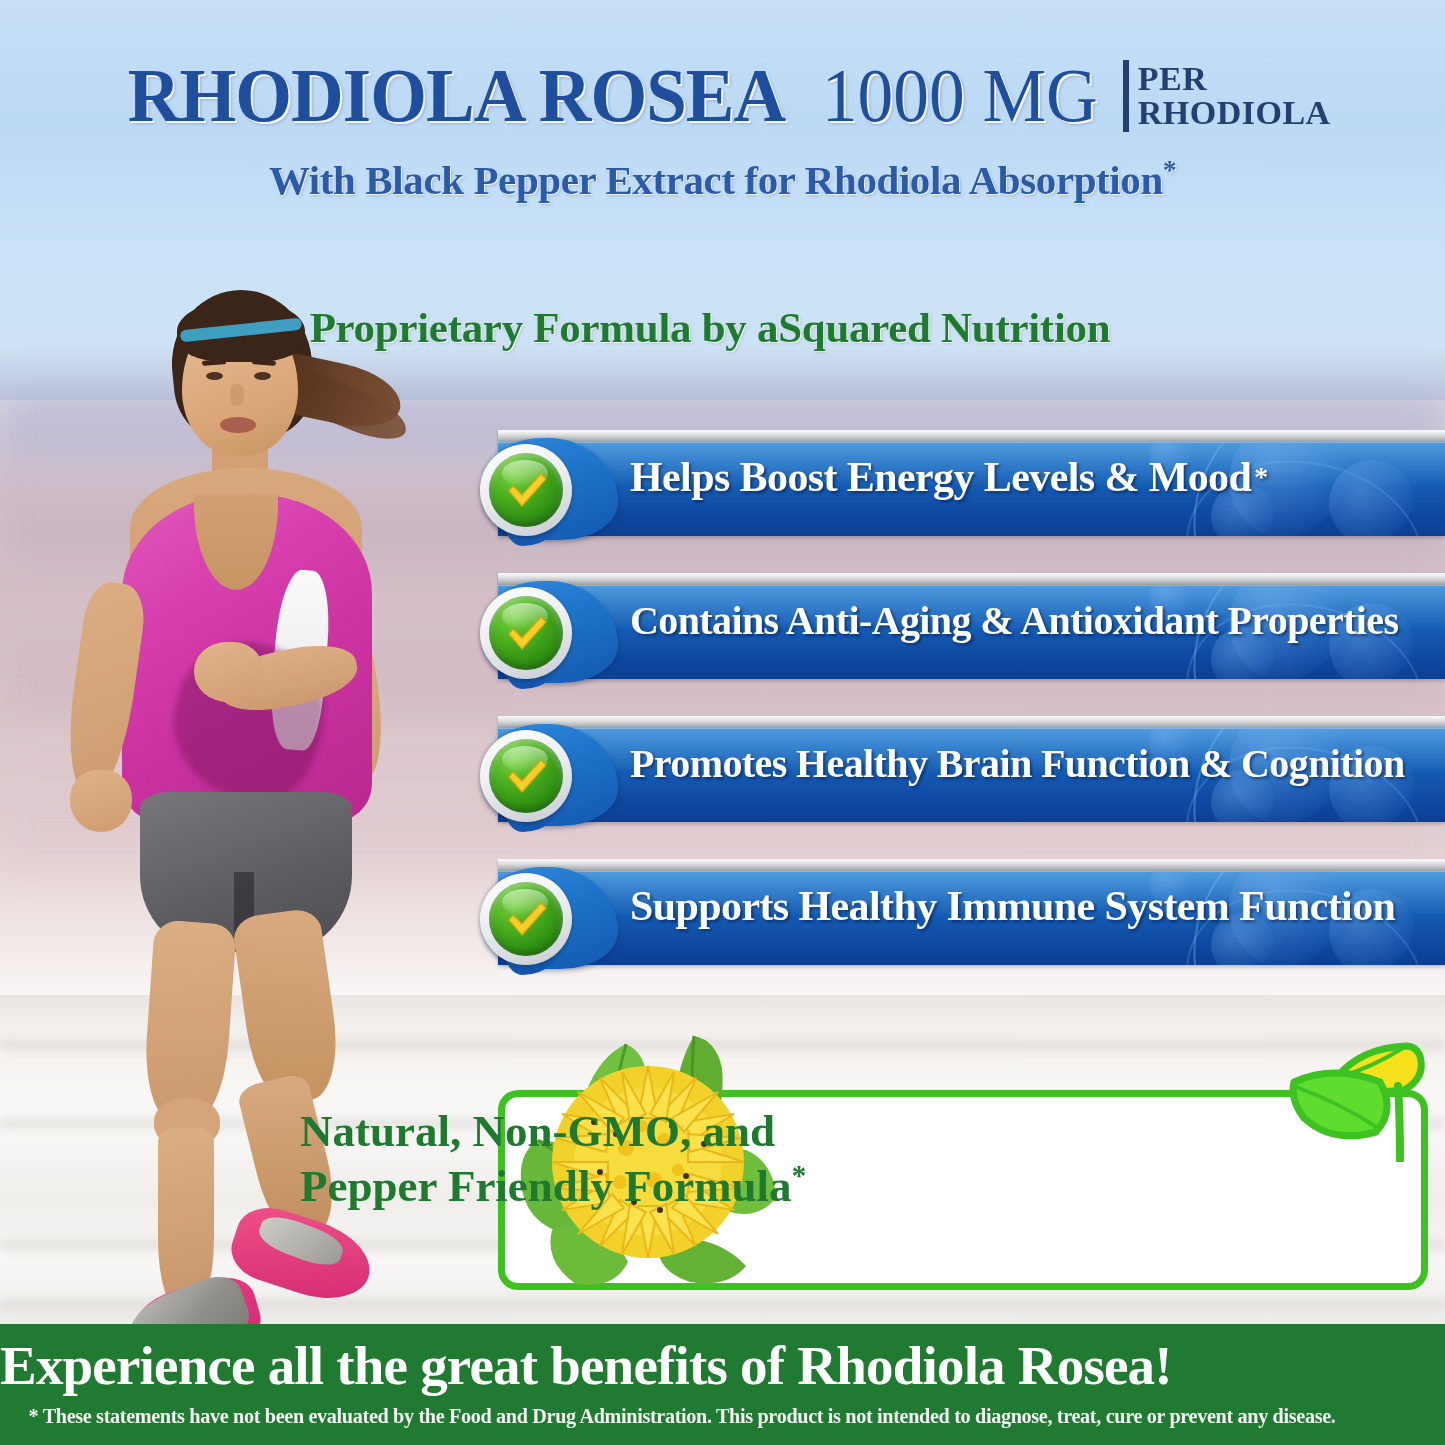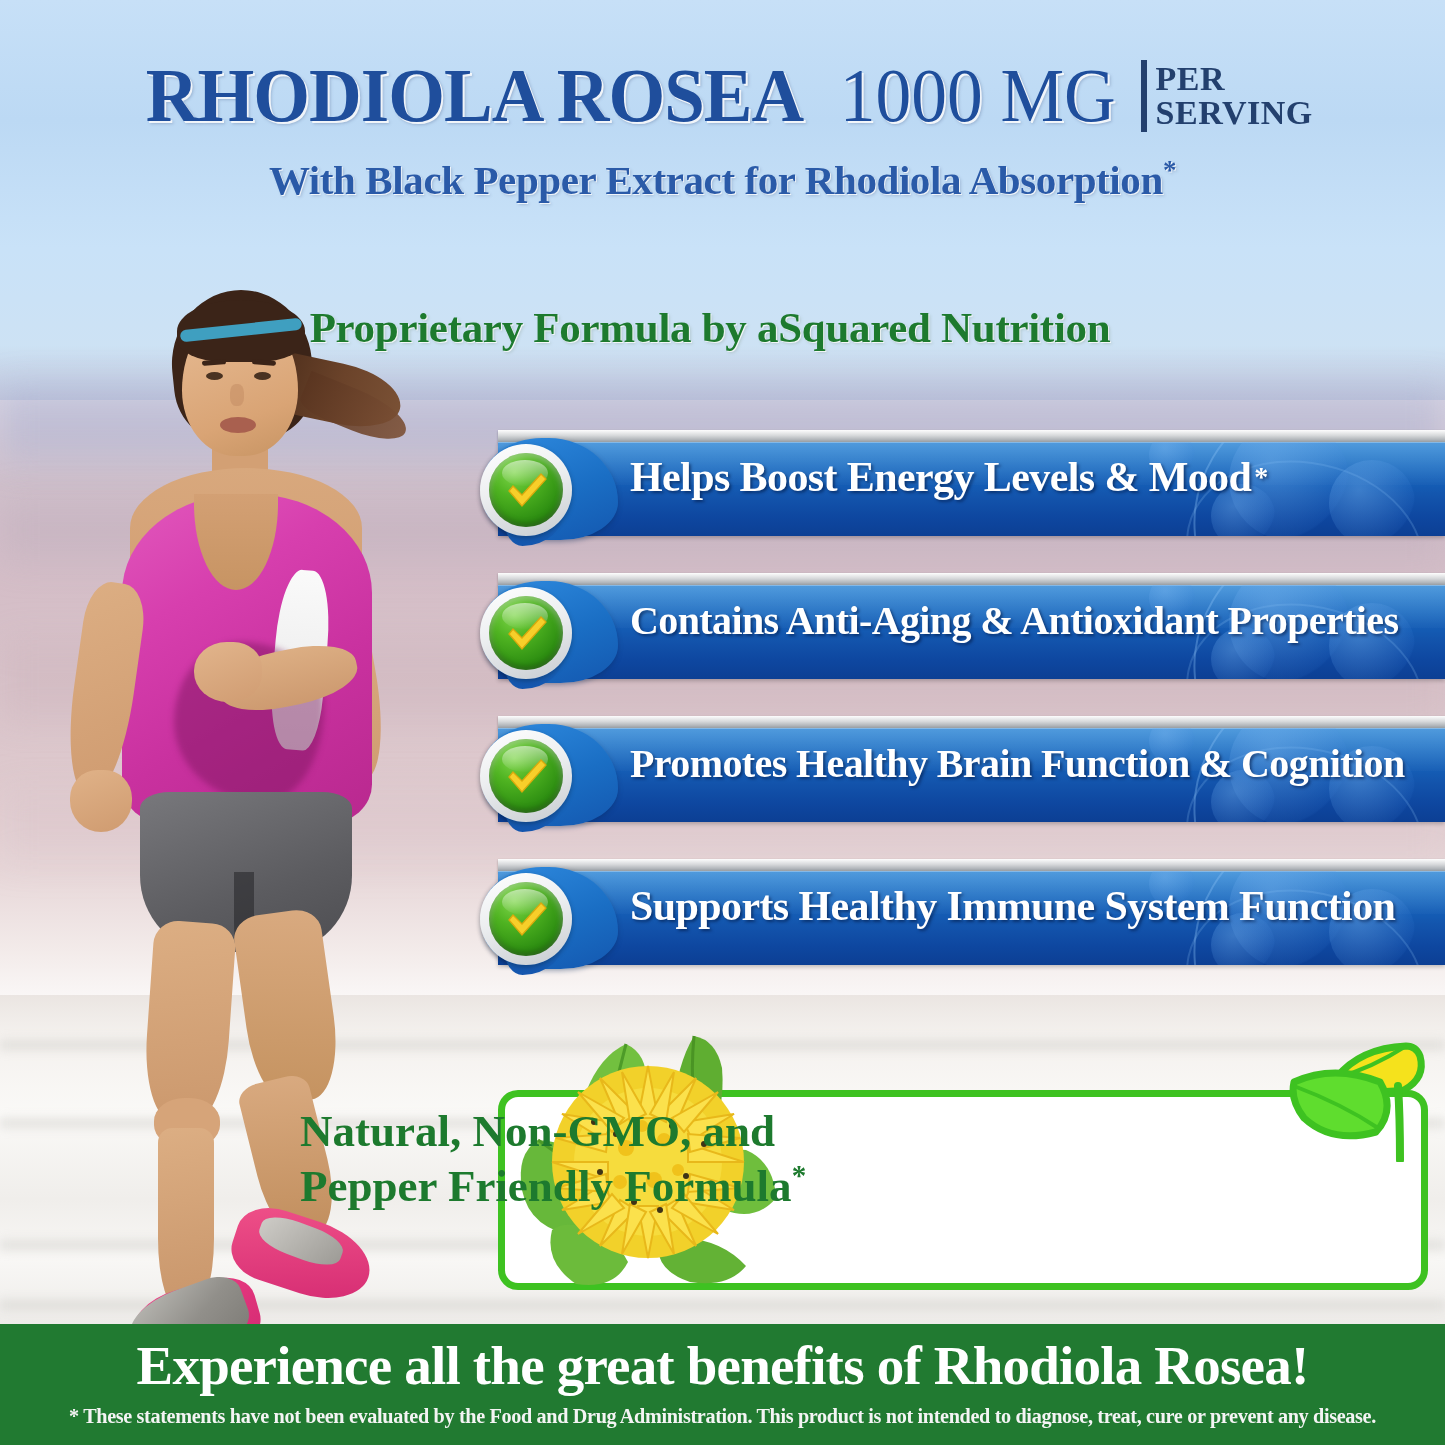--- a/index.html
+++ b/index.html
@@ -347,21 +347,21 @@
     position:absolute; left:1288px; top:1034px;
     width:152px; height:128px;
     z-index:32;
   }
 
   
   .green-bar {
     position:absolute; left:0; top:1324px; width:1445px; height:121px;
     background:#217a31;
     z-index:40;
-    text-align:center;
+    text-align:left;
   }
   .green-head {
     padding-top:10px;
     font-size:55px; font-weight:bold;
     color:#ffffff;
     letter-spacing:-0.8px;
   }
   .green-disclaimer {
     margin-top:8px;
     font-size:20.5px; font-weight:bold;
@@ -428,21 +428,21 @@
   </div>
 
   <div class="header">
     <div class="title-row">
       <span class="title-main">RHODIOLA ROSEA</span>
       <span class="title-mg">1000 MG</span>
       <span class="per-serving-wrap">
         <span class="per-rule"></span>
         <span class="per-serving">
           <span>PER</span><br>
-          <span>SERVING</span>
+          <span>RHODIOLA</span>
         </span>
       </span>
     </div>
     <div class="subtitle"><span>With Black Pepper Extract for Rhodiola Absorption</span><span class="star">*</span></div>
   </div>
 
   <div class="tagline">Proprietary Formula by aSquared Nutrition</div>
 
   <div class="bars">
 

